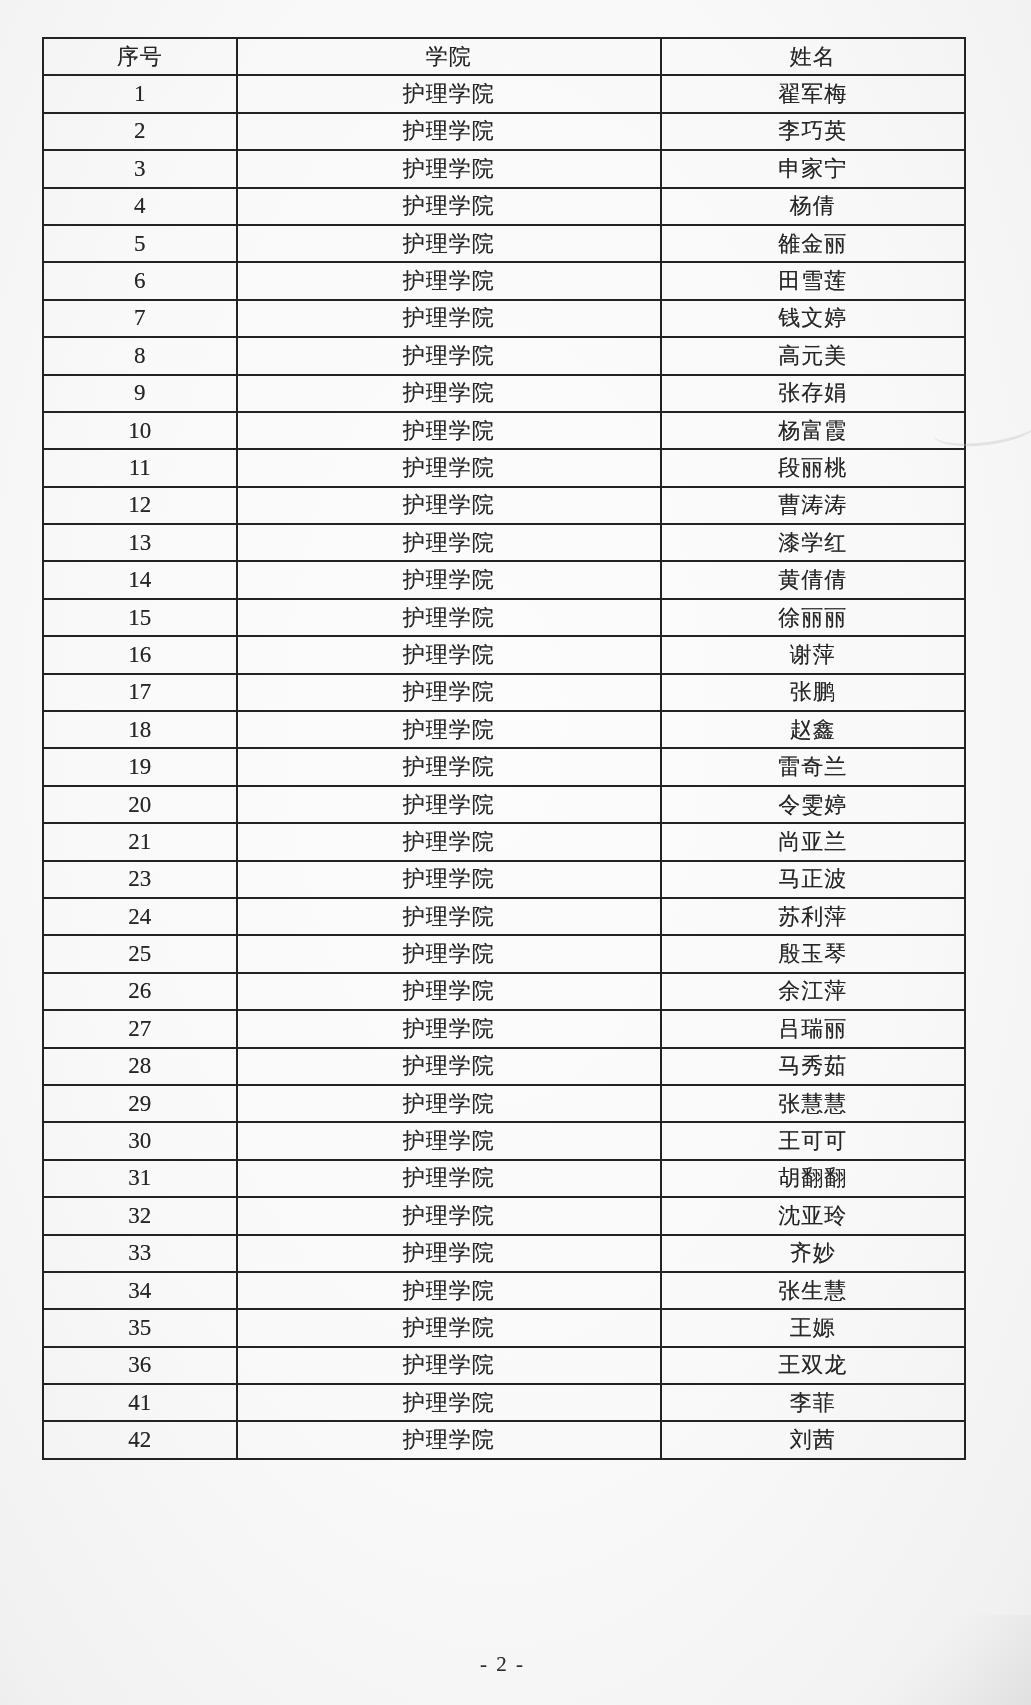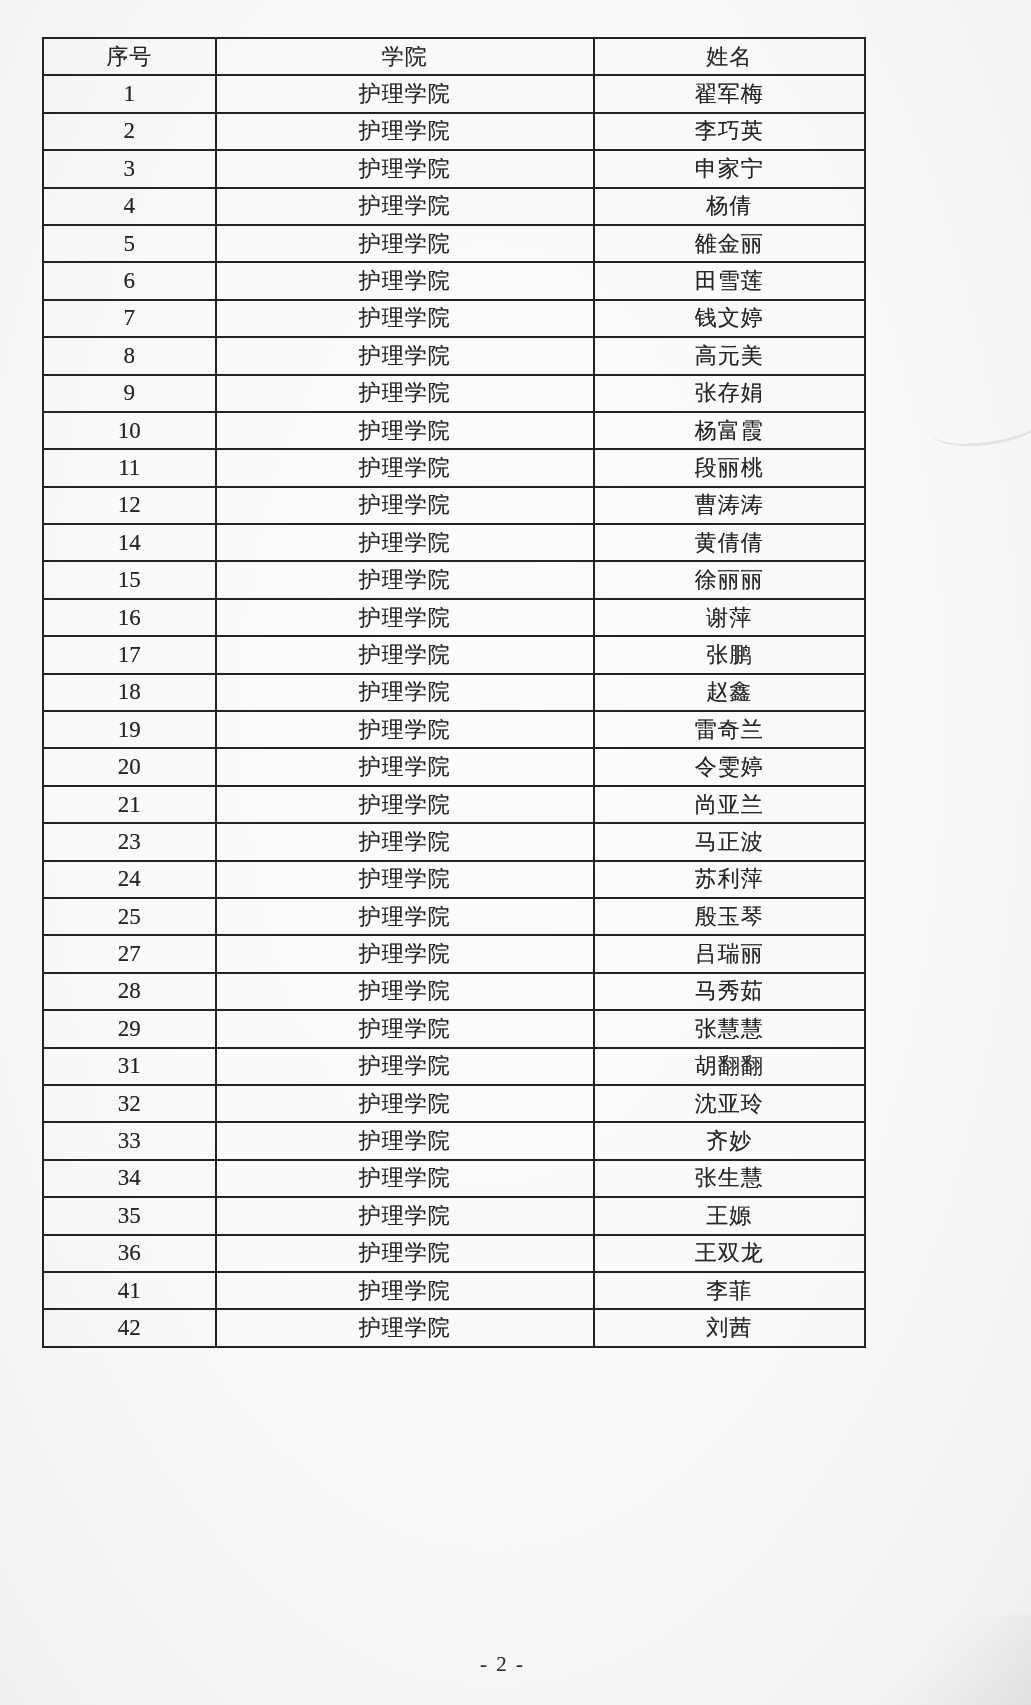--- a/index.html
+++ b/index.html
@@ -14,21 +14,21 @@
     margin: 0 auto;
     overflow: hidden;
     background: radial-gradient(ellipse at 48% 42%, #fcfcfc 0%, #f9f9f9 55%, #f1f1f1 92%, #ebebeb 100%);
     font-family: "Liberation Serif", "DejaVu Serif", serif;
     color: #1f1f1f;
   }
   table.roster {
     position: absolute;
     left: 42px;
     top: 37px;
-    width: 824px;
+    width: 924px;
     border-collapse: collapse;
     table-layout: fixed;
     background: transparent;
   }
   table.roster th,
   table.roster td {
     border: 2px solid #232323;
     height: 35.4px;
     padding: 0;
     text-align: center;
@@ -151,20 +151,25 @@
           <td class="num-cell">11</td>
           <td>护理学院</td>
           <td>段丽桃</td>
         </tr>
         <tr>
           <td class="num-cell">12</td>
           <td>护理学院</td>
           <td>曹涛涛</td>
         </tr>
         <tr>
+          <td class="num-cell">13</td>
+          <td>护理学院</td>
+          <td>漆学红</td>
+        </tr>
+        <tr>
           <td class="num-cell">14</td>
           <td>护理学院</td>
           <td>黄倩倩</td>
         </tr>
         <tr>
           <td class="num-cell">15</td>
           <td>护理学院</td>
           <td>徐丽丽</td>
         </tr>
         <tr>
@@ -206,33 +211,43 @@
           <td class="num-cell">24</td>
           <td>护理学院</td>
           <td>苏利萍</td>
         </tr>
         <tr>
           <td class="num-cell">25</td>
           <td>护理学院</td>
           <td>殷玉琴</td>
         </tr>
         <tr>
+          <td class="num-cell">26</td>
+          <td>护理学院</td>
+          <td>余江萍</td>
+        </tr>
+        <tr>
           <td class="num-cell">27</td>
           <td>护理学院</td>
           <td>吕瑞丽</td>
         </tr>
         <tr>
           <td class="num-cell">28</td>
           <td>护理学院</td>
           <td>马秀茹</td>
         </tr>
         <tr>
           <td class="num-cell">29</td>
           <td>护理学院</td>
           <td>张慧慧</td>
+        </tr>
+        <tr>
+          <td class="num-cell">30</td>
+          <td>护理学院</td>
+          <td>王可可</td>
         </tr>
         <tr>
           <td class="num-cell">31</td>
           <td>护理学院</td>
           <td>胡翻翻</td>
         </tr>
         <tr>
           <td class="num-cell">32</td>
           <td>护理学院</td>
           <td>沈亚玲</td>

